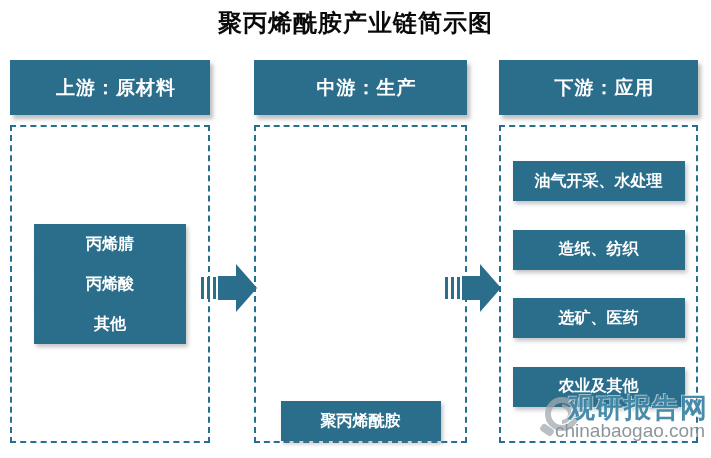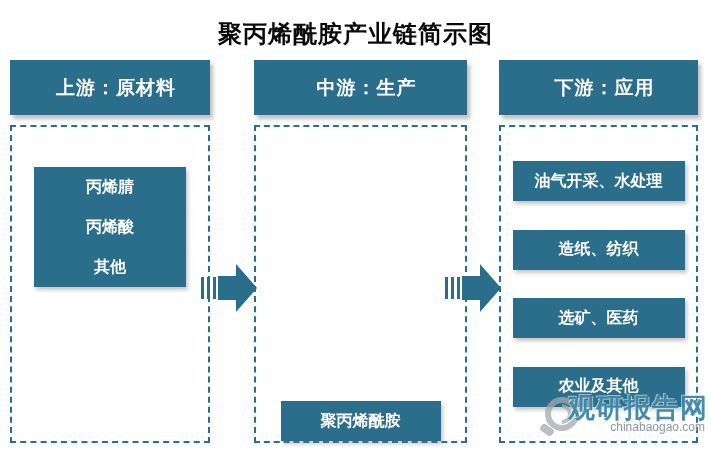--- a/index.html
+++ b/index.html
@@ -7,21 +7,21 @@
   body { font-family: "Liberation Serif", "DejaVu Serif", serif; }
   .stage {
     position: relative;
     width: 711px;
     height: 458px;
     background: #ffffff;
     overflow: hidden;
   }
   .title {
     position: absolute;
-    top: 18px;
+    top: 7px;
     left: 0;
     width: 100%;
     text-align: center;
     font-size: 24px;
     font-weight: 600;
     color: #0a0a0a;
     letter-spacing: 1px;
   }
   .column { position: absolute; top: 60px; }
   .col-1 { left: 10px;  width: 200px; }
@@ -42,21 +42,21 @@
   }
   .panel {
     margin-top: 10px;
     height: 318px;
     border: 2px dashed #24708e;
     background: #ffffff;
     display: flex;
     flex-direction: column;
     align-items: center;
   }
-  .panel-1 { justify-content: flex-start; padding: 40px 0; }
+  .panel-1 { justify-content: center; padding: 40px 0; }
   .panel-2 { justify-content: flex-end; }
   .panel-3 { justify-content: space-between; padding: 34px 0; }
   .item {
     background: #2b6e8c;
     color: #ffffff;
     height: 40px;
     display: flex;
     align-items: center;
     justify-content: center;
     font-size: 16px;
@@ -98,21 +98,21 @@
     font-weight: 800;
     color: rgba(45,124,158,0.88);
     letter-spacing: 1px;
     white-space: nowrap;
     text-shadow: 1px 1px 0 rgba(255,255,255,0.55), -1px -1px 0 rgba(255,255,255,0.55);
   }
   .wm-domain {
     position: absolute;
     right: 6px;
     top: 30px;
-    font-size: 12px;
+    font-size: 19px;
     color: #8d969b;
     font-family: "Liberation Sans", "DejaVu Sans", sans-serif;
     white-space: nowrap;
   }
 </style>
 </head>
 <body>
 
 <div class="stage">
 

